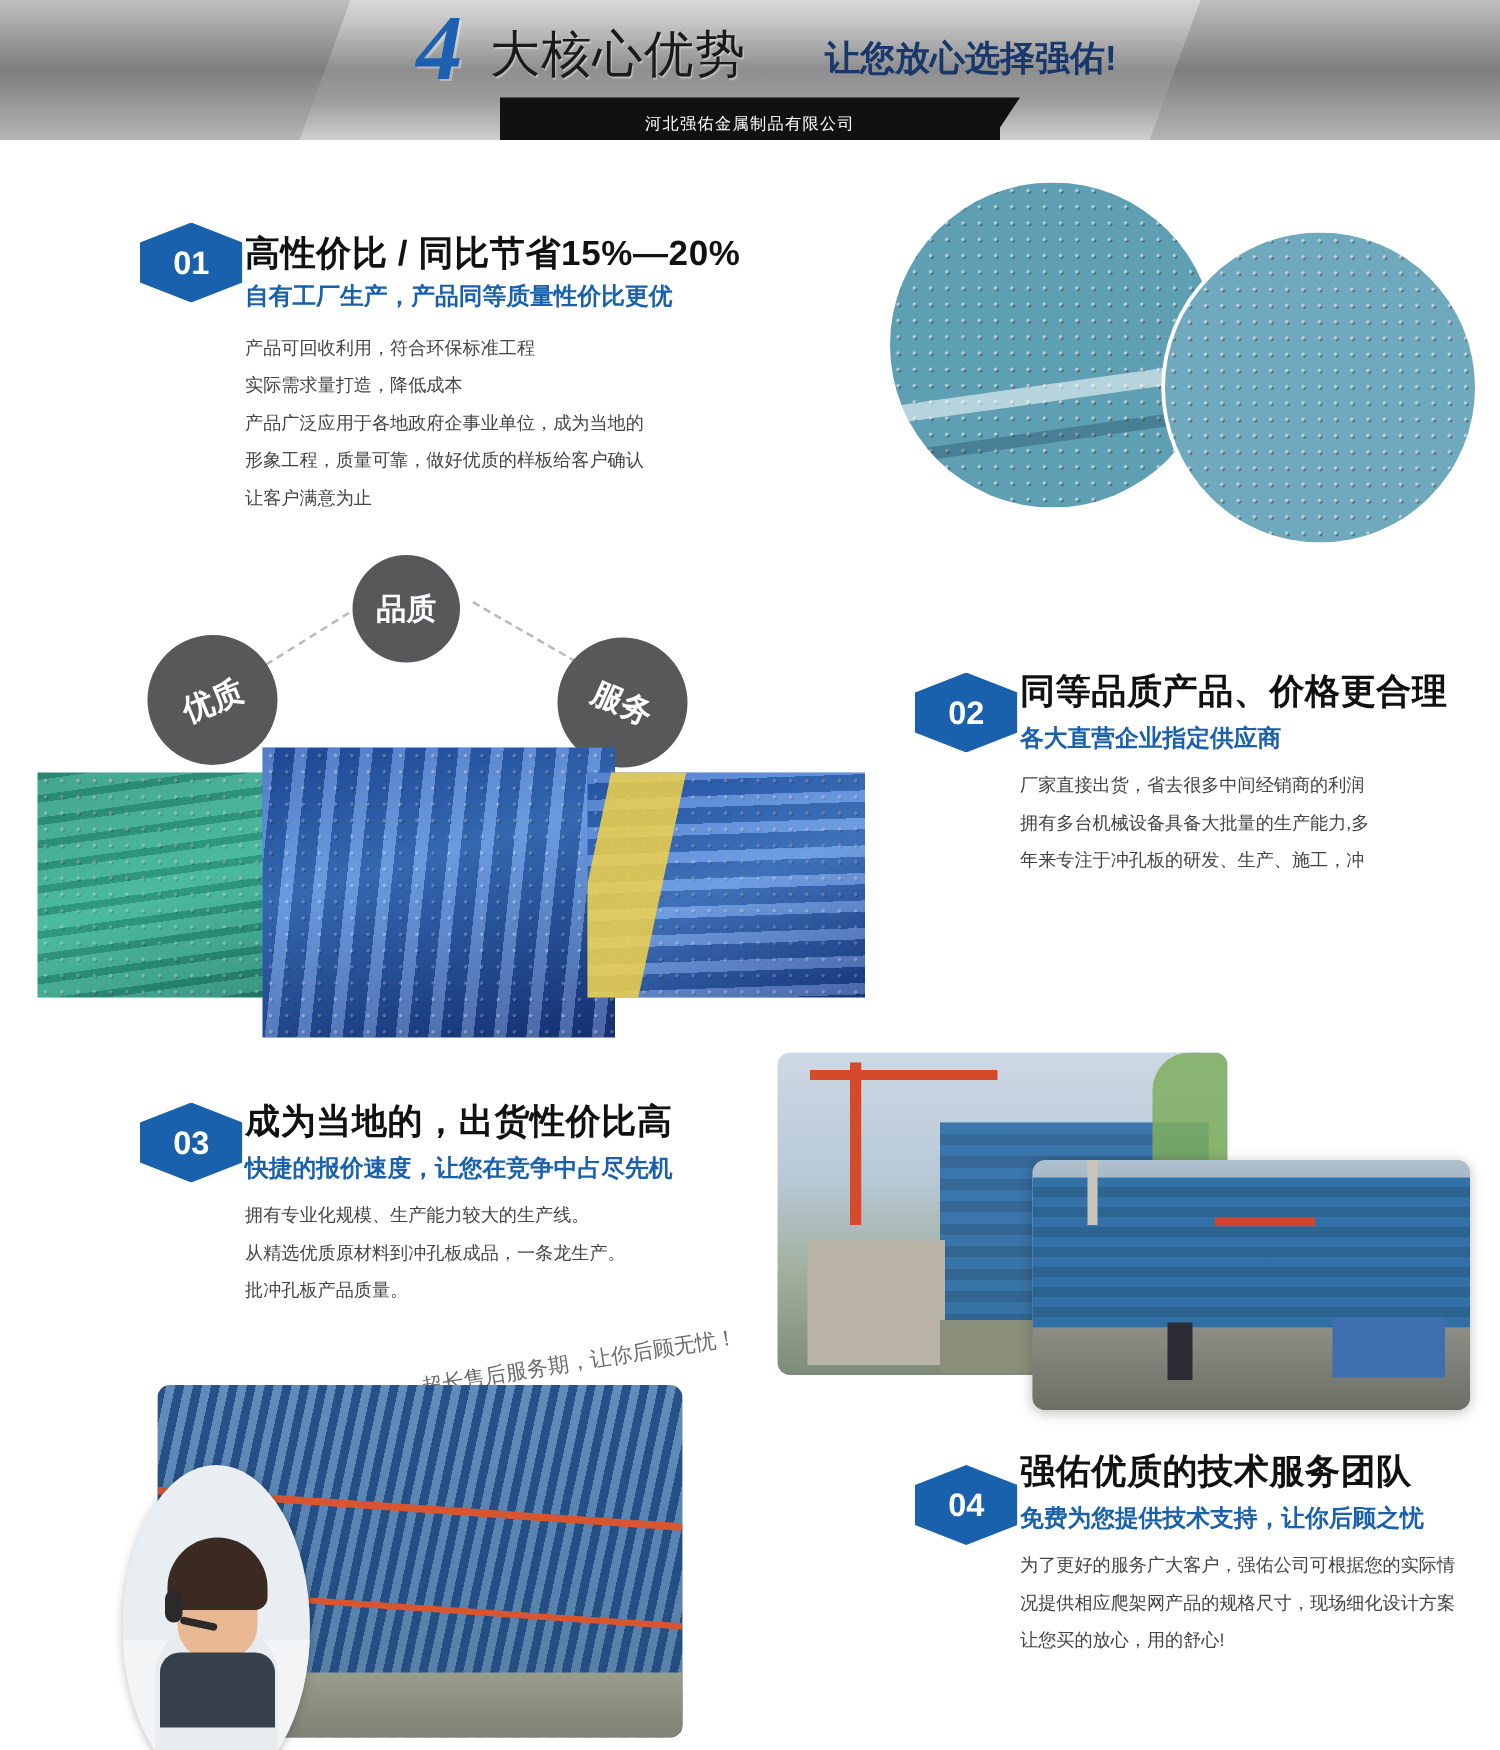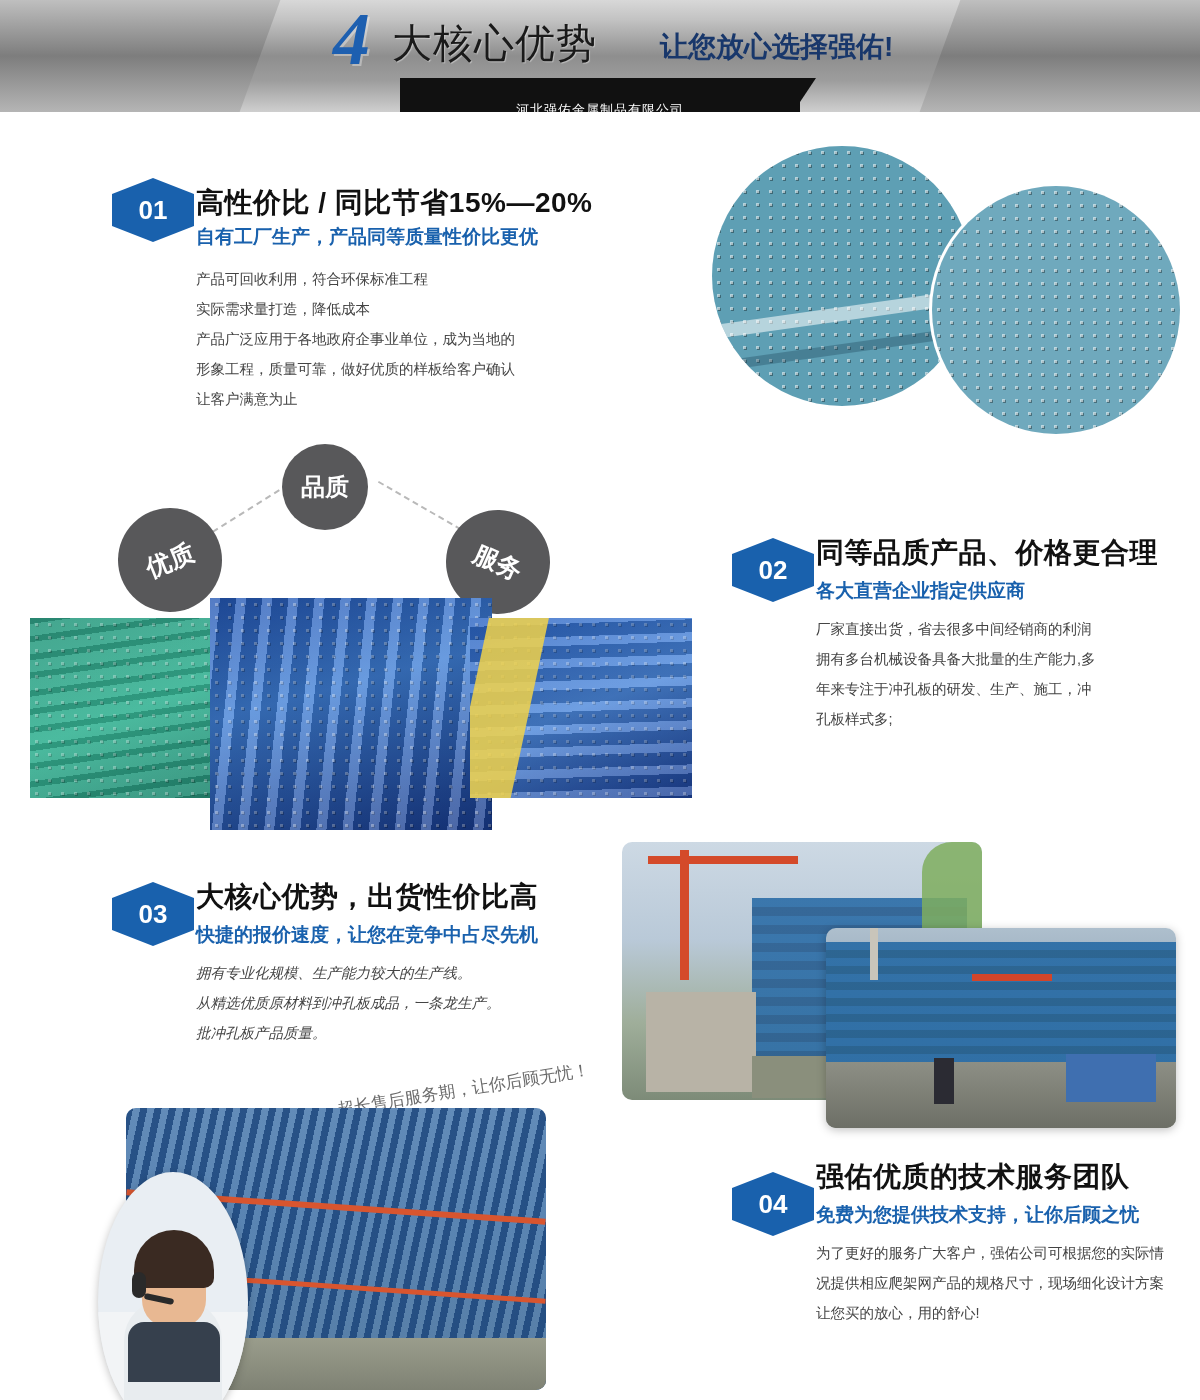--- a/index.html
+++ b/index.html
@@ -68,21 +68,21 @@
     color: #18376b;
   }
   .head-ribbon {
     position: absolute;
     left: 400px;
     top: 78px;
     width: 400px;
     height: 41px;
     background: #111;
     display: flex;
-    align-items: flex-end;
+    align-items: center;
     justify-content: center;
   }
   .head-ribbon::after {
     content: "";
     position: absolute;
     right: -16px;
     top: 0;
     border-top: 24px solid #111;
     border-right: 16px solid transparent;
   }
@@ -241,27 +241,26 @@
   <div style="position:absolute;left:0;top:-6px;width:60px;height:190px;background:#f1d24a;transform:skewX(-12deg);opacity:.85;"></div>
 </div>
 
 <div class="hex" style="left:732px; top:538px;">02</div>
 <div class="title-main" style="left:816px; top:534px;">同等品质产品、价格更合理</div>
 <div class="title-sub" style="left:816px; top:578px;">各大直营企业指定供应商</div>
 <div class="body-text" style="left:816px; top:614px;">
   <div>厂家直接出货，省去很多中间经销商的利润</div>
   <div>拥有多台机械设备具备大批量的生产能力,多</div>
   <div>年来专注于冲孔板的研发、生产、施工，冲</div>
-  <div>孔板样式多;</div>
 </div>
 
 <div class="hex" style="left:112px; top:882px;">03</div>
-<div class="title-main" style="left:196px; top:878px;">大核心优势，出货性价比高</div>
+<div class="title-main" style="left:196px; top:878px;">成为当地的，出货性价比高</div>
 <div class="title-sub" style="left:196px; top:922px;">快捷的报价速度，让您在竞争中占尽先机</div>
-<div class="body-text" style="left:196px; top:958px;font-style:italic;">
+<div class="body-text" style="left:196px; top:958px;">
   <div>拥有专业化规模、生产能力较大的生产线。</div>
   <div>从精选优质原材料到冲孔板成品，一条龙生产。</div>
   <div>批冲孔板产品质量。</div>
 </div>
 
 <div class="photo" style="left:622px; top:842px; width:360px; height:258px; border-radius:10px; background:linear-gradient(180deg,#cdd9e4 0%,#b9c9d8 38%,#9fae9a 70%,#7d8b78 100%);">
   <div style="position:absolute;left:58px;top:8px;width:9px;height:130px;background:#d44a2a;"></div>
   <div style="position:absolute;left:26px;top:14px;width:150px;height:8px;background:#d44a2a;"></div>
   <div style="position:absolute;left:130px;top:56px;width:215px;height:160px;background:repeating-linear-gradient(180deg,#2f6fa8 0 9px,#2a5f92 9px 18px);opacity:.92;"></div>
   <div style="position:absolute;left:24px;top:150px;width:110px;height:100px;background:#b8b3a6;"></div>

